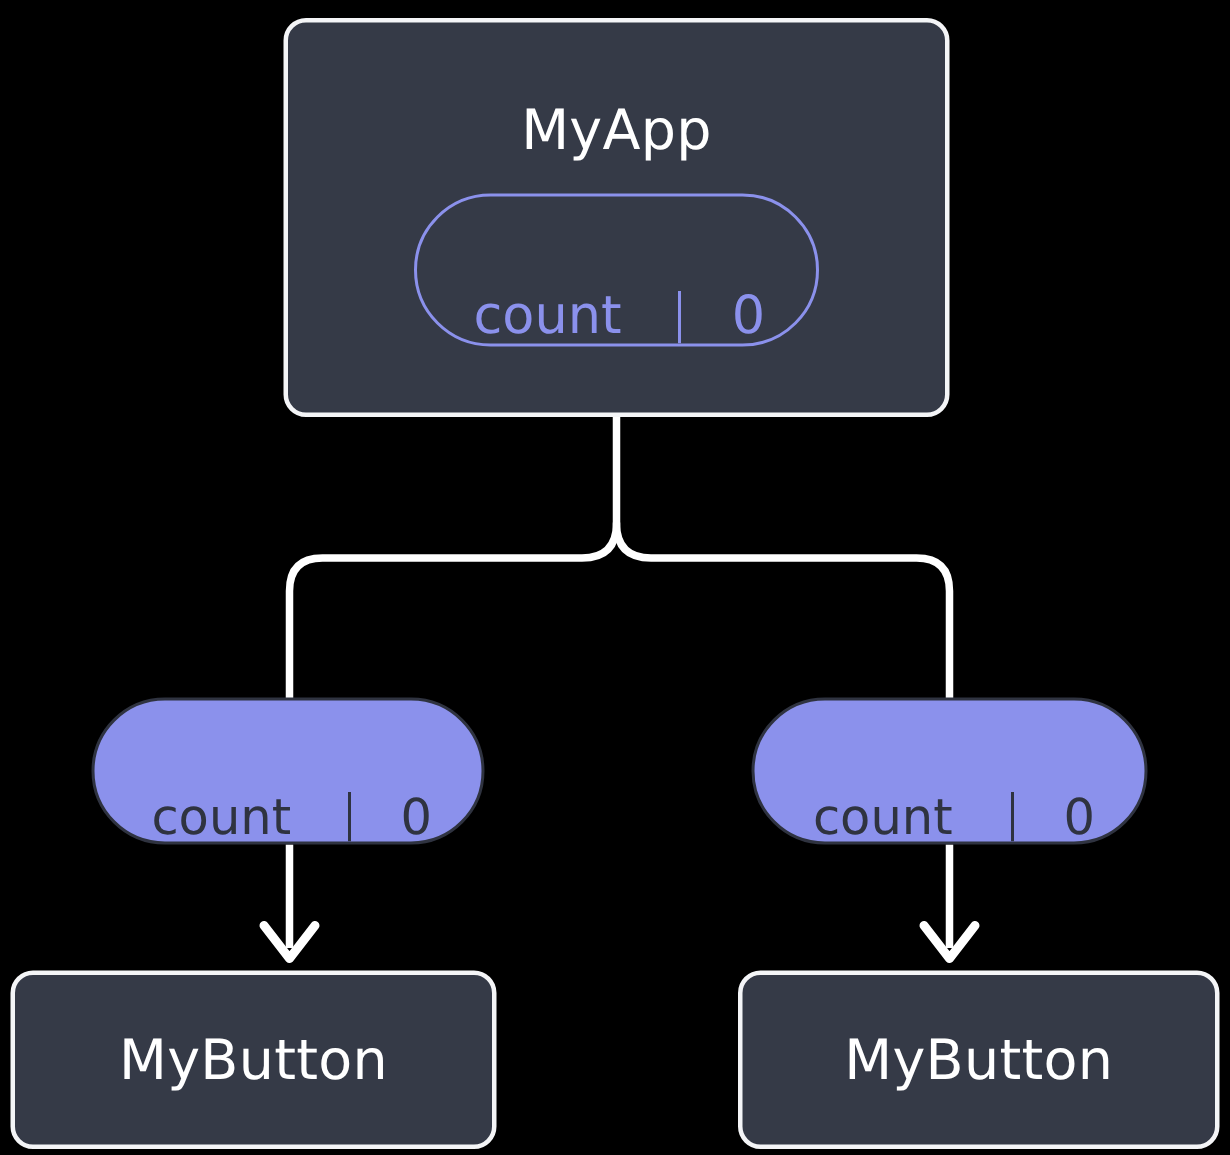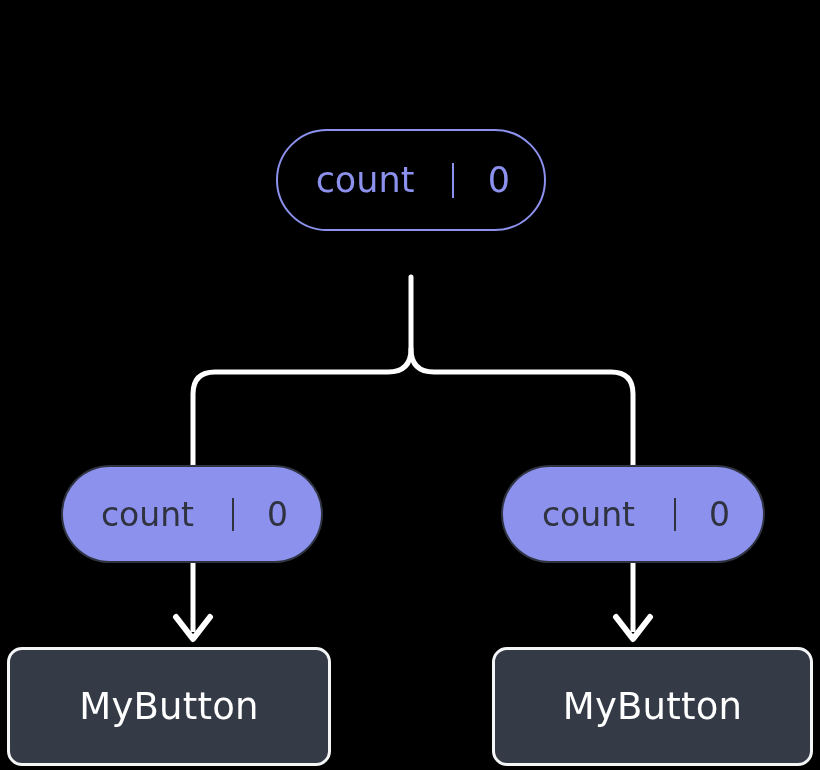--- a/index.html
+++ b/index.html
@@ -68,21 +68,21 @@
   }
   .comp-box.root .comp-title {
     margin-top: 53px;
   }
 
   
   .pill {
     position: absolute;
     box-sizing: border-box;
     display: flex;
-    align-items: center;
+    align-items: flex-end;
     border-radius: 999px;
     overflow: hidden;
   }
   .pill .pill-key,
   .pill .pill-val {
     display: flex;
     align-items: center;
     justify-content: center;
     line-height: 1;
   }
@@ -156,20 +156,23 @@
              Q 193 372 193 394
              L 193 466" fill="none" stroke="#ffffff" stroke-width="5" stroke-linecap="round" stroke-linejoin="round"></path>
 
     <line x1="193" y1="563" x2="193" y2="632" stroke="#ffffff" stroke-width="5" stroke-linecap="butt"></line>
     <polyline points="176,617 193,639 210,617" fill="none" stroke="#ffffff" stroke-width="6" stroke-linecap="round" stroke-linejoin="round"></polyline>
 
     <line x1="633" y1="563" x2="633" y2="632" stroke="#ffffff" stroke-width="5" stroke-linecap="butt"></line>
     <polyline points="616,617 633,639 650,617" fill="none" stroke="#ffffff" stroke-width="6" stroke-linecap="round" stroke-linejoin="round"></polyline>
   </svg>
 
+  <div class="comp-box root">
+    <div class="comp-title">MyApp</div>
+  </div>
 
   <div class="pill outlined">
     <div class="pill-key">count</div>
     <div class="pill-val">0</div>
   </div>
 
   <div class="pill filled left">
     <div class="pill-key">count</div>
     <div class="pill-val">0</div>
   </div>

